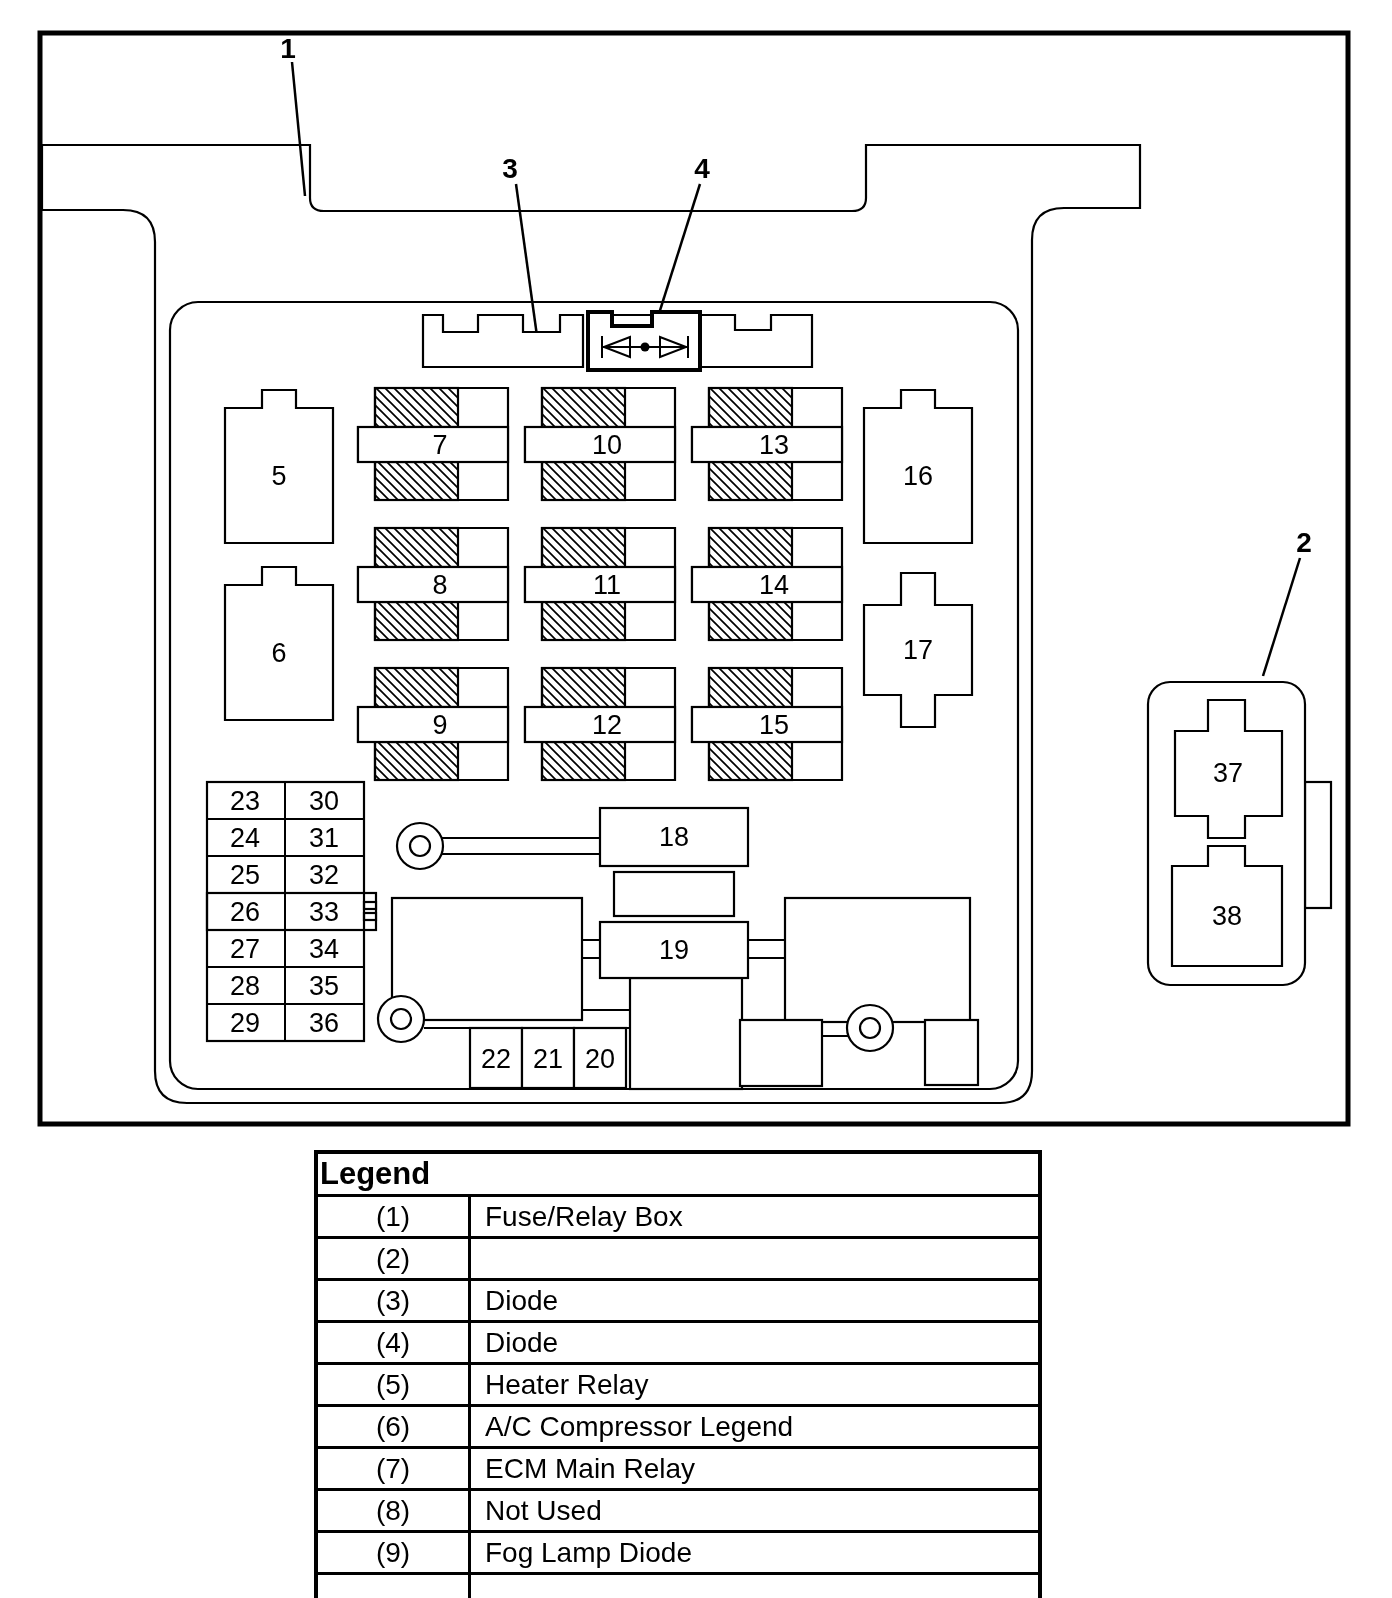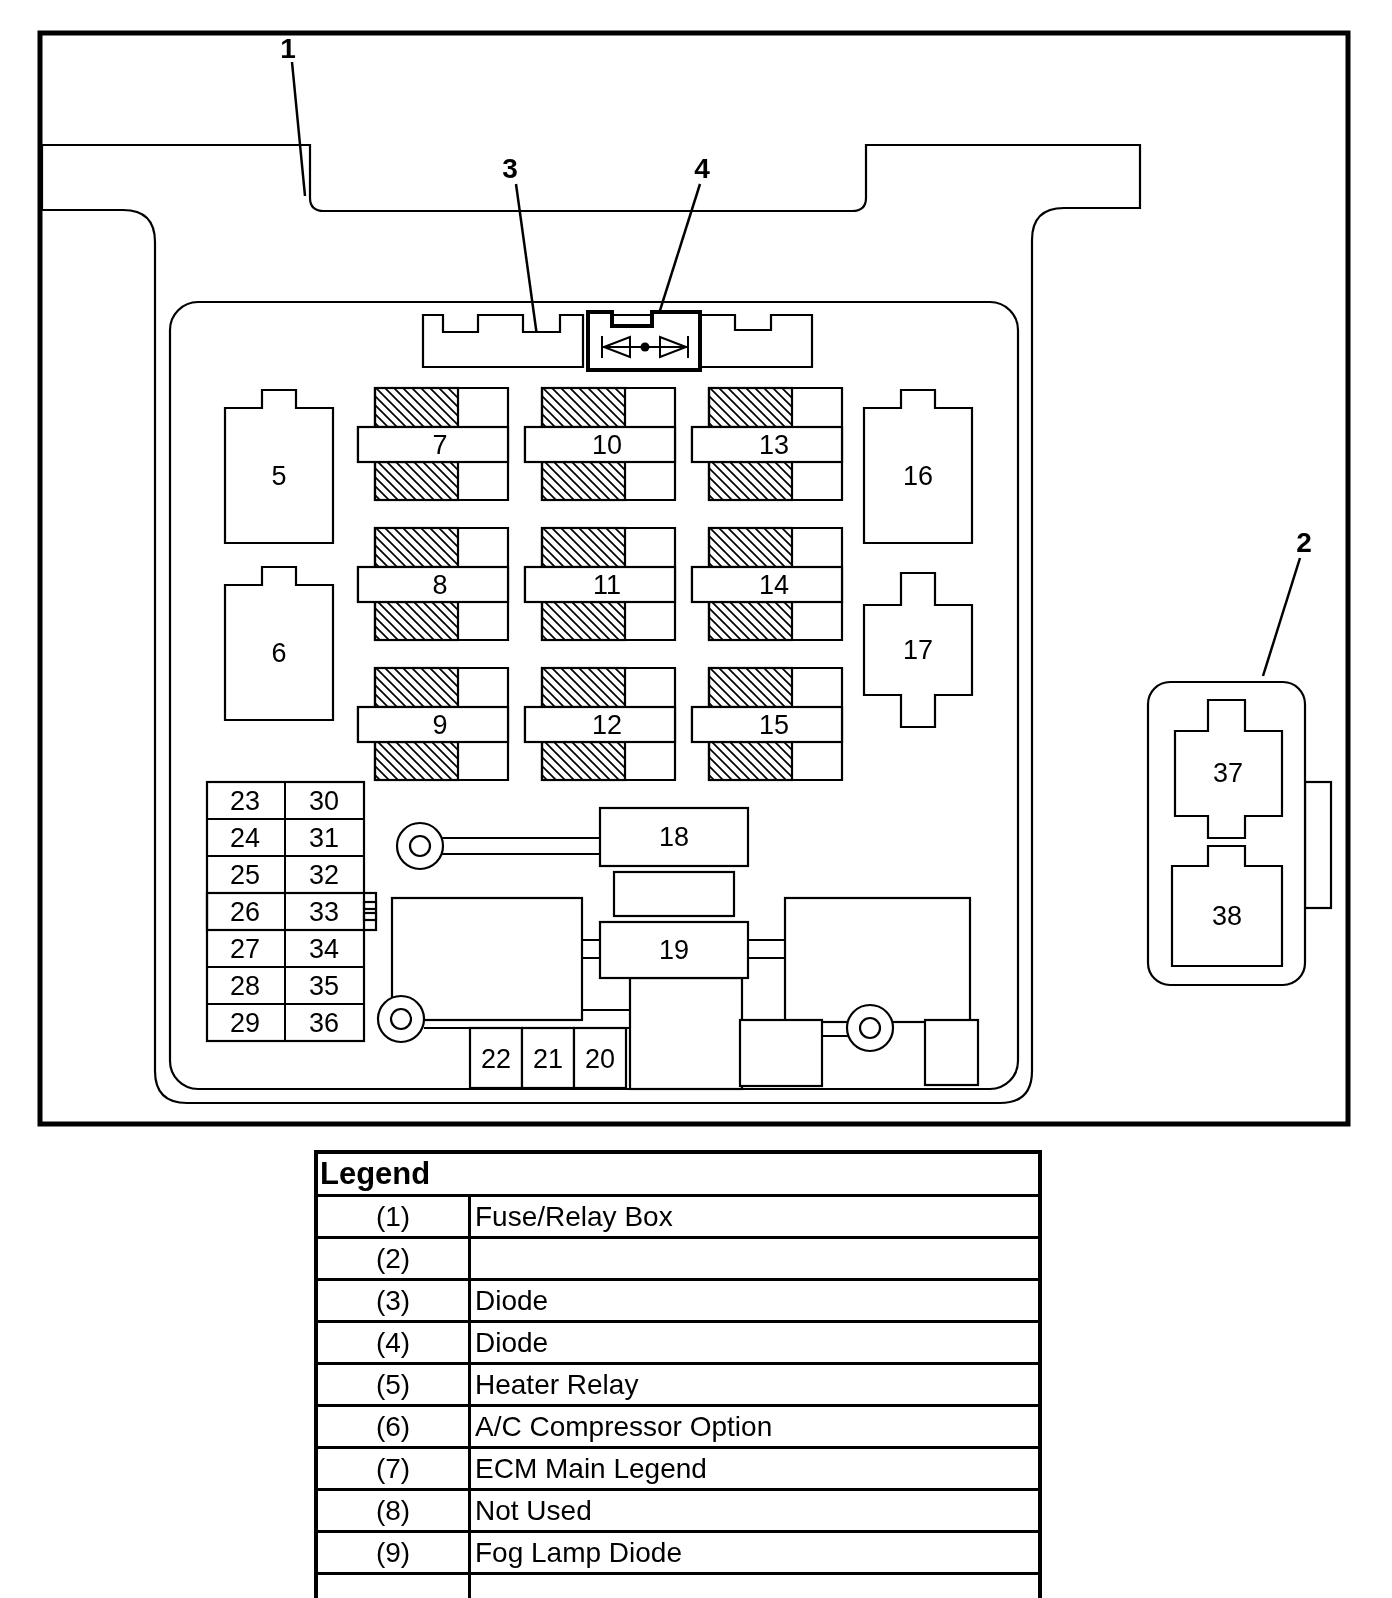--- a/index.html
+++ b/index.html
@@ -32,21 +32,21 @@
   .legend-header {
     height:43px; border-bottom:3px solid #000; box-sizing:border-box;
     display:flex; align-items:center; padding-left:2px;
     font-size:31px; font-weight:bold; color:#000;
   }
   .legend-row { display:flex; height:42px; border-bottom:3px solid #000; box-sizing:border-box; }
   .legend-num {
     width:153px; border-right:3px solid #000; box-sizing:border-box;
     display:flex; align-items:center; justify-content:center; font-size:28px; color:#000;
   }
-  .legend-desc { flex:1; display:flex; align-items:center; padding-left:4px; font-size:28px; color:#000; }
+  .legend-desc { flex:1; display:flex; align-items:center; padding-left:14px; font-size:28px; color:#000; }
   .legend-row-cut { height:80px; border-bottom:none; }
 </style>
 </head>
 <body>
 
 <svg id="diagram-svg" width="1392" height="1150" viewBox="0 0 1392 1150" xmlns="http://www.w3.org/2000/svg">
   <defs>
     <pattern id="hatch" patternUnits="userSpaceOnUse" width="9" height="9">
       <path d="M-2.25,6.75 l4.5,4.5 M-2.25,-2.25 l13.5,13.5 M6.75,-2.25 l4.5,4.5" stroke="#000" stroke-width="1.7" fill="none"></path>
     </pattern>
@@ -263,25 +263,25 @@
   <div class="legend-row">
     <div class="legend-num">(4)</div>
     <div class="legend-desc">Diode</div>
   </div>
   <div class="legend-row">
     <div class="legend-num">(5)</div>
     <div class="legend-desc">Heater Relay</div>
   </div>
   <div class="legend-row">
     <div class="legend-num">(6)</div>
-    <div class="legend-desc">A/C Compressor Option</div>
+    <div class="legend-desc">A/C Compressor Legend</div>
   </div>
   <div class="legend-row">
     <div class="legend-num">(7)</div>
-    <div class="legend-desc">ECM Main Legend</div>
+    <div class="legend-desc">ECM Main Relay</div>
   </div>
   <div class="legend-row">
     <div class="legend-num">(8)</div>
     <div class="legend-desc">Not Used</div>
   </div>
   <div class="legend-row">
     <div class="legend-num">(9)</div>
     <div class="legend-desc">Fog Lamp Diode</div>
   </div>
   <div class="legend-row legend-row-cut">

